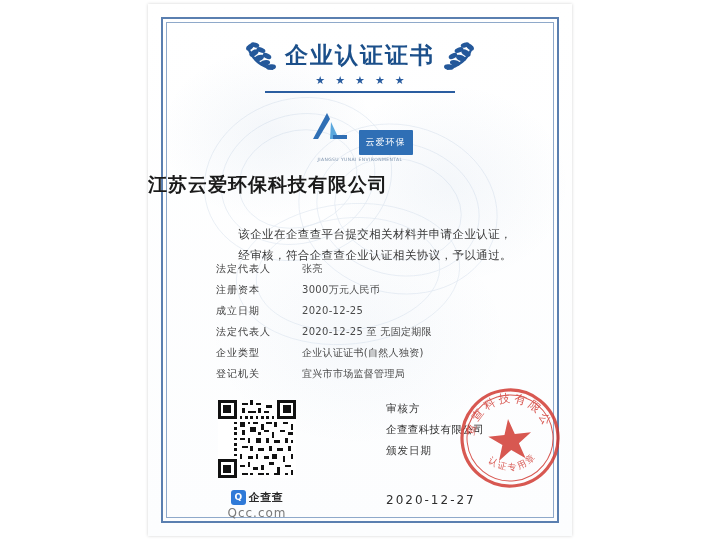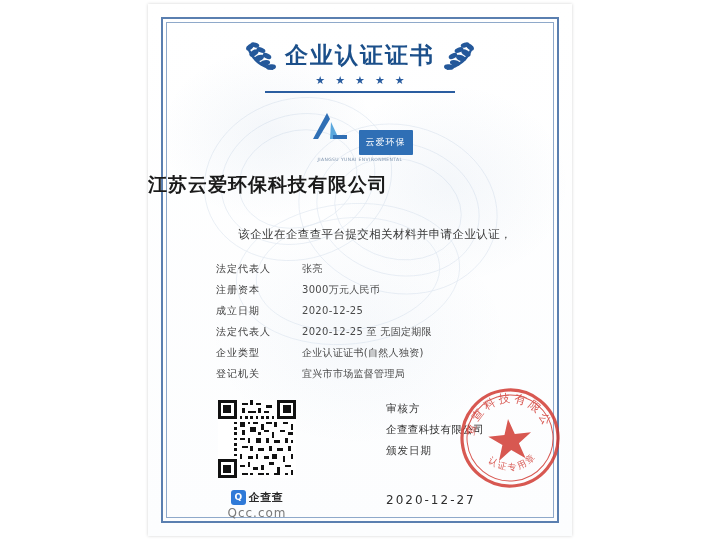--- a/index.html
+++ b/index.html
@@ -331,20 +331,21 @@
         <rect x="26" y="26" width="14" height="4" fill="#2f6fb5"></rect>
       </svg>
       <div class="logo-name">云爱环保</div>
       <div class="logo-sub">JIANGSU YUNAI ENVIRONMENTAL</div>
     </div>
 
     <div class="company-name">江苏云爱环保科技有限公司</div>
 
     <div class="statement">
       <div>该企业在企查查平台提交相关材料并申请企业认证，</div>
+      <div>经审核，符合企查查企业认证相关协议，予以通过。</div>
     </div>
 
     <div class="info-table">
       <div class="info-row">
         <div class="info-label">法定代表人</div>
         <div class="info-value">张亮</div>
       </div>
       <div class="info-row">
         <div class="info-label">注册资本</div>
         <div class="info-value">3000万元人民币</div>

